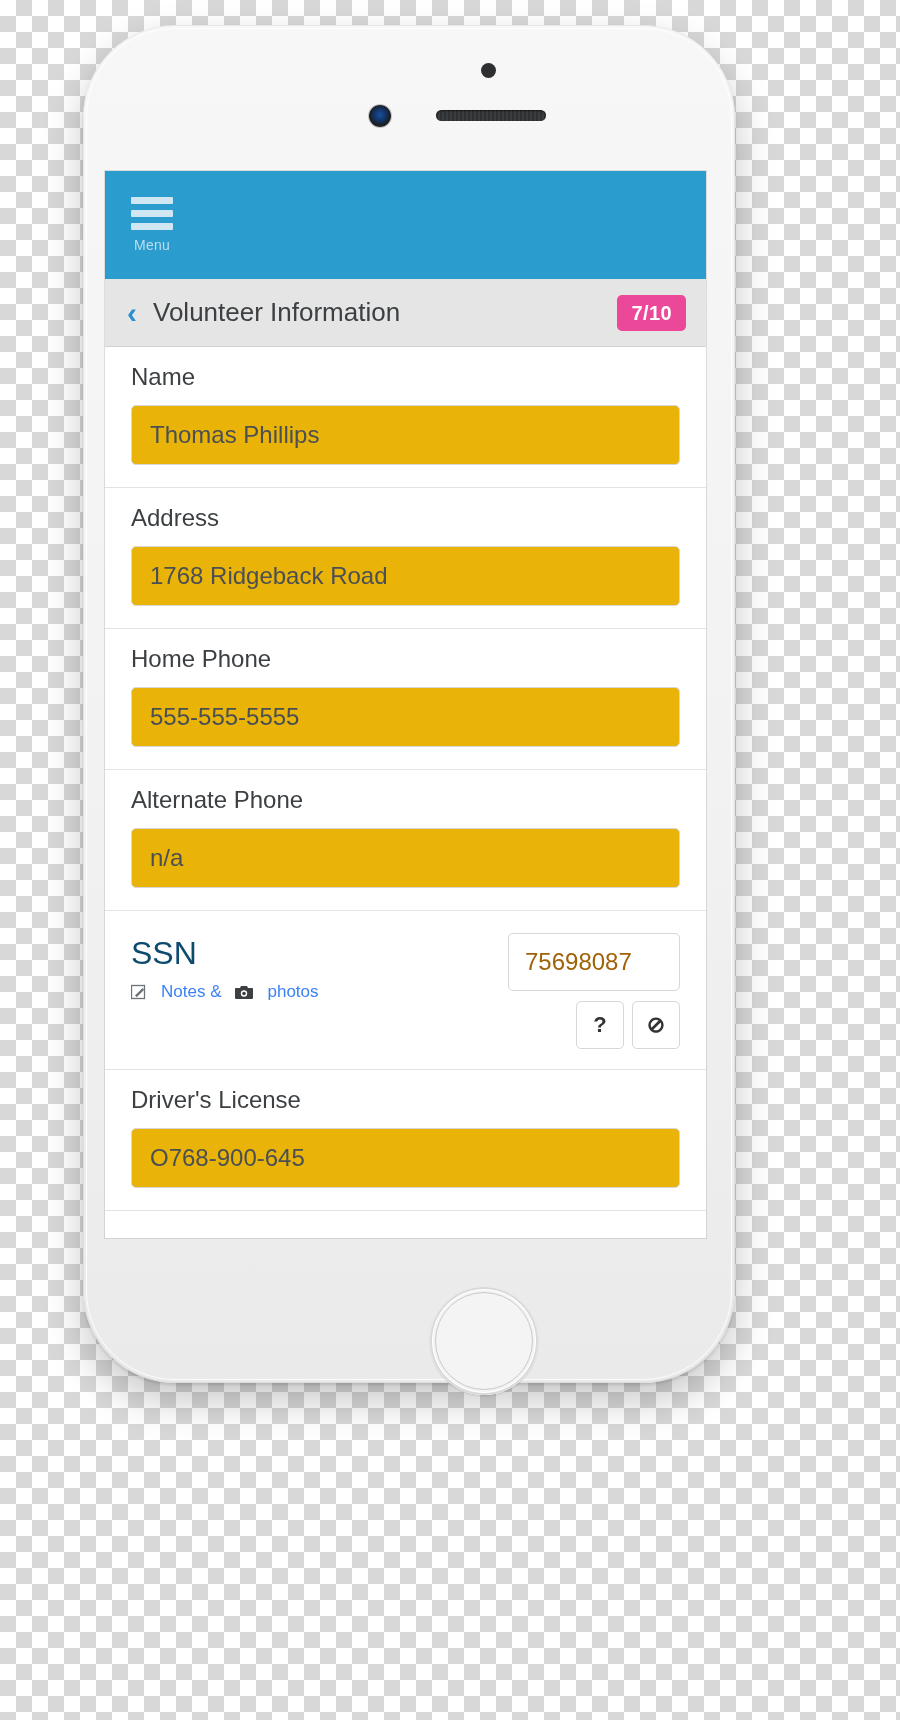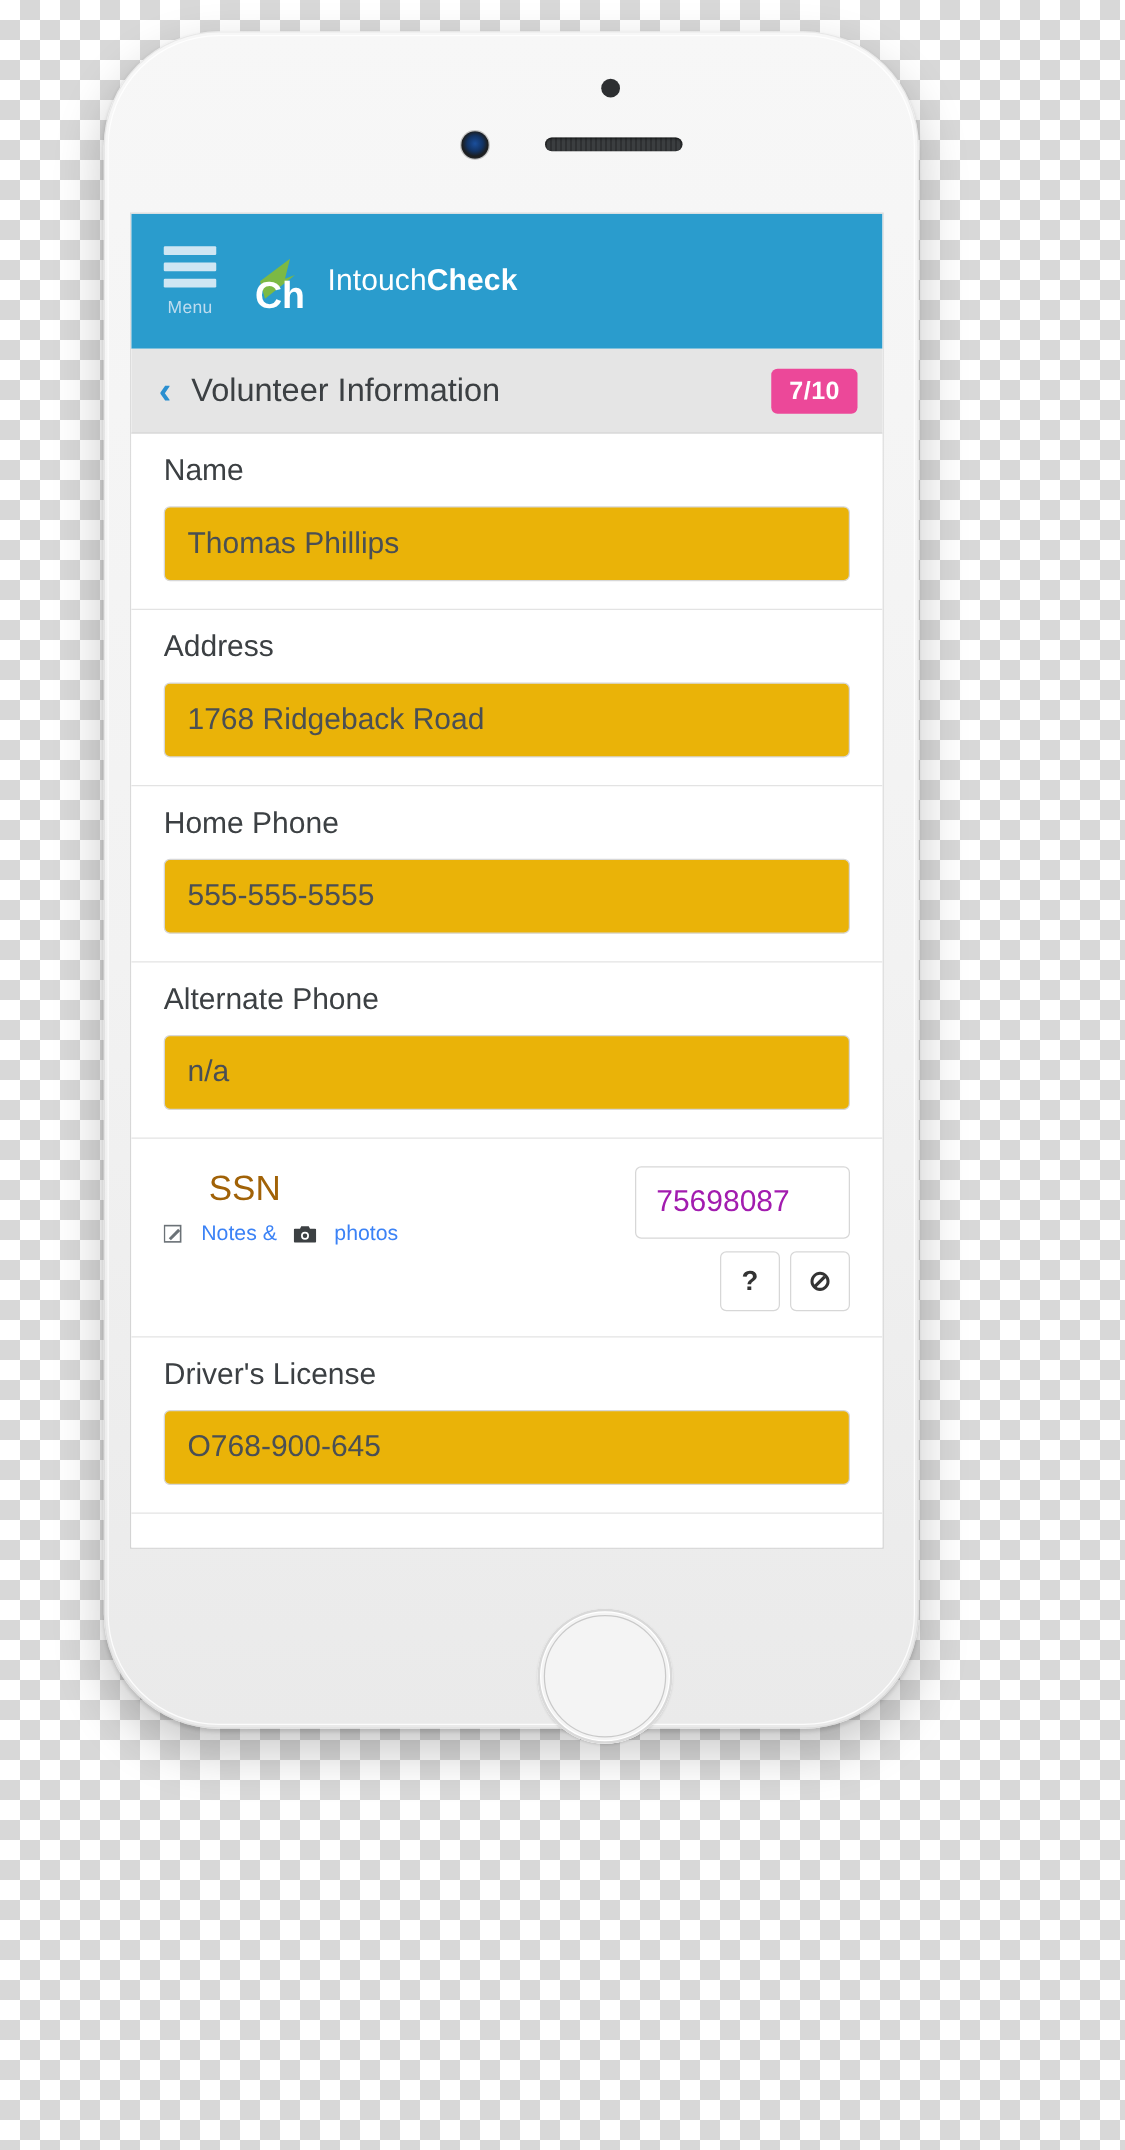--- a/index.html
+++ b/index.html
@@ -219,21 +219,21 @@
   }
 
   
   .field-ssn {
     display: flex;
     justify-content: space-between;
     align-items: flex-start;
     padding: 22px 26px 20px 26px;
   }
   .ssn-left { flex: 0 0 auto; padding-top: 2px; }
-  .ssn-label { font-size: 28px; color: #a16207; margin-bottom: 10px; margin-left: 36px; }
+  .ssn-label { font-size: 32px; color: #0c4a6e; margin-bottom: 10px; }
   .notes-link {
     font-size: 17px;
     color: #3b82f6;
     display: flex;
     align-items: center;
     gap: 14px;
     cursor: pointer;
   }
   .notes-link .icon-note,
   .notes-link .icon-cam { display: inline-flex; }
@@ -242,21 +242,21 @@
     display: flex;
     flex-direction: column;
     align-items: flex-end;
     gap: 10px;
   }
   .ssn-input {
     border: 1px solid #d7d7d7;
     border-radius: 5px;
     padding: 14px 16px;
     font-size: 24px;
-    color: #a21caf;
+    color: #a16207;
     font-family: "Liberation Sans", sans-serif;
     width: 172px;
     box-sizing: border-box;
     outline: none;
   }
   .ssn-buttons { display: flex; gap: 8px; }
   .mini-btn {
     width: 48px;
     height: 48px;
     border: 1px solid #d7d7d7;
@@ -288,29 +288,20 @@
 <div class="screen">
 
   <div class="appbar">
     <div class="menu-btn">
       <div class="menu-bar"></div>
       <div class="menu-bar"></div>
       <div class="menu-bar"></div>
       <div class="menu-label">Menu</div>
     </div>
 
-    <div class="logo-wrap">
-      <div class="logo-mark">
-        <svg width="52" height="52" viewBox="0 0 52 52" aria-hidden="true">
-          <path d="M10 26 L34 8 L30 24 L38 21 L14 40 Z" fill="#7cb944"></path>
-          <text x="6" y="47" font-family="Liberation Sans, sans-serif" font-size="30" font-weight="bold" fill="#ffffff">Ch</text>
-        </svg>
-      </div>
-      <div class="brand-text"><span>Intouch</span><b>Check</b></div>
-    </div>
   </div>
 
   <div class="titlebar">
     <span class="back-chevron">‹</span>
     <span class="page-title">Volunteer Information</span>
     <span class="progress-badge">7/10</span>
   </div>
 
   <div class="form">
 

